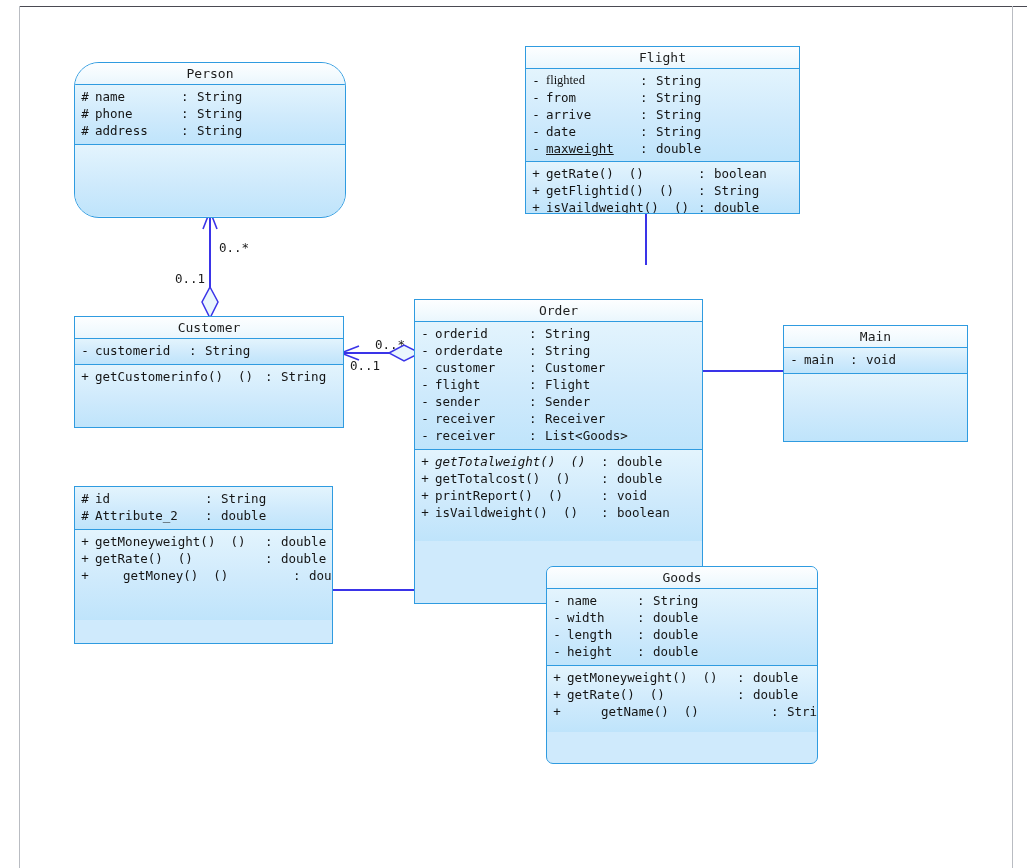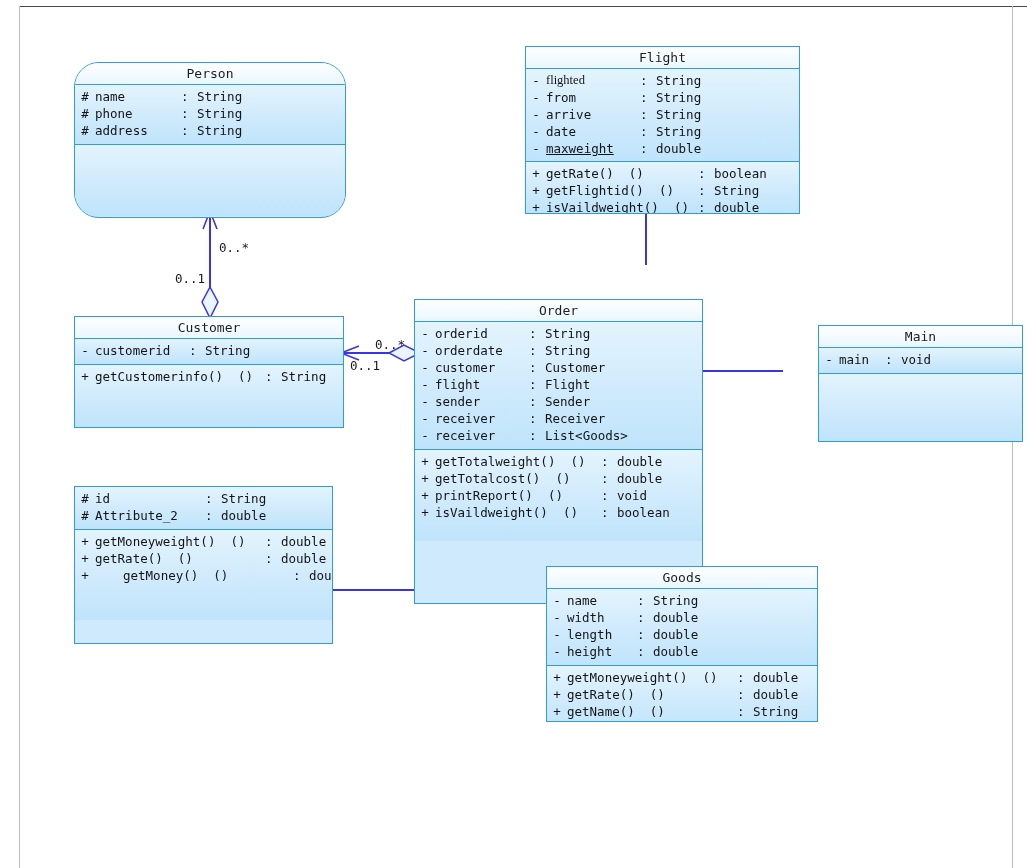--- a/index.html
+++ b/index.html
@@ -283,21 +283,21 @@
       <div class="uml-row">
         <span class="vis">-</span>
         <span class="nm" style="width:94px;">receiver</span>
         <span class="tp" style="width:16px;">:</span>
         <span class="tp">List&lt;Goods&gt;</span>
       </div>
     </div>
     <div class="uml-compartment" style="height:91px;">
       <div class="uml-row">
         <span class="vis">+</span>
-        <span class="nm" style="width:166px;">getTotalweight()  ()</span>
+        <span class="nm" style="width:166px;font-style:italic;">getTotalweight()  ()</span>
         <span class="tp" style="width:16px;">:</span>
         <span class="tp">double</span>
       </div>
       <div class="uml-row">
         <span class="vis">+</span>
         <span class="nm" style="width:166px;">getTotalcost()  ()</span>
         <span class="tp" style="width:16px;">:</span>
         <span class="tp">double</span>
       </div>
       <div class="uml-row">
@@ -308,21 +308,21 @@
       </div>
       <div class="uml-row">
         <span class="vis">+</span>
         <span class="nm" style="width:166px;">isVaildweight()  ()</span>
         <span class="tp" style="width:16px;">:</span>
         <span class="tp">boolean</span>
       </div>
     </div>
   </div>
 
-  <div class="uml-class" style="left:818px; top:325px; width:205px; height:117px;">
+  <div class="uml-class" style="left:783px; top:325px; width:185px; height:117px;">
     <div class="uml-header">Main</div>
     <div class="uml-compartment divided" style="height:26px;">
       <div class="uml-row">
         <span class="vis">-</span>
         <span class="nm" style="width:46px;">main</span>
         <span class="tp" style="width:16px;">:</span>
         <span class="tp">void</span>
       </div>
     </div>
     <div class="uml-compartment" style="height:67px;"></div>
@@ -358,21 +358,21 @@
       </div>
       <div class="uml-row">
         <span class="vis">+</span>
         <span class="nm" style="width:170px;margin-left:28px;">getMoney()  ()</span>
         <span class="tp" style="width:16px;">:</span>
         <span class="tp">double</span>
       </div>
     </div>
   </div>
 
-  <div class="uml-class" style="left:546px; top:566px; width:272px; height:156px;">
+  <div class="uml-class" style="left:546px; top:566px; width:272px; height:198px;border-radius:7px;">
     <div class="uml-header">Goods</div>
     <div class="uml-compartment divided" style="height:77px;">
       <div class="uml-row">
         <span class="vis">-</span>
         <span class="nm" style="width:70px;">name</span>
         <span class="tp" style="width:16px;">:</span>
         <span class="tp">String</span>
       </div>
       <div class="uml-row">
         <span class="vis">-</span>
@@ -401,20 +401,20 @@
         <span class="tp">double</span>
       </div>
       <div class="uml-row">
         <span class="vis">+</span>
         <span class="nm" style="width:170px;">getRate()  ()</span>
         <span class="tp" style="width:16px;">:</span>
         <span class="tp">double</span>
       </div>
       <div class="uml-row">
         <span class="vis">+</span>
-        <span class="nm" style="width:170px;">getName()  ()</span>
+        <span class="nm" style="width:170px;margin-left:34px;">getName()  ()</span>
         <span class="tp" style="width:16px;">:</span>
         <span class="tp">String</span>
       </div>
     </div>
   </div>
 
 </div>
 
 </body></html>

